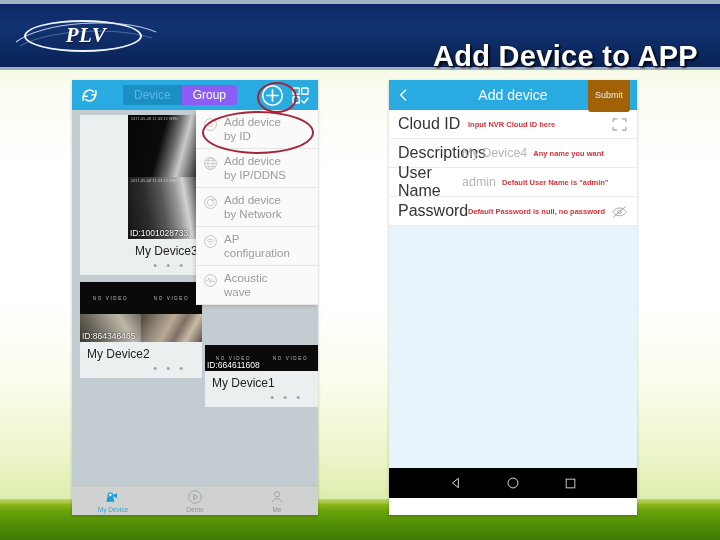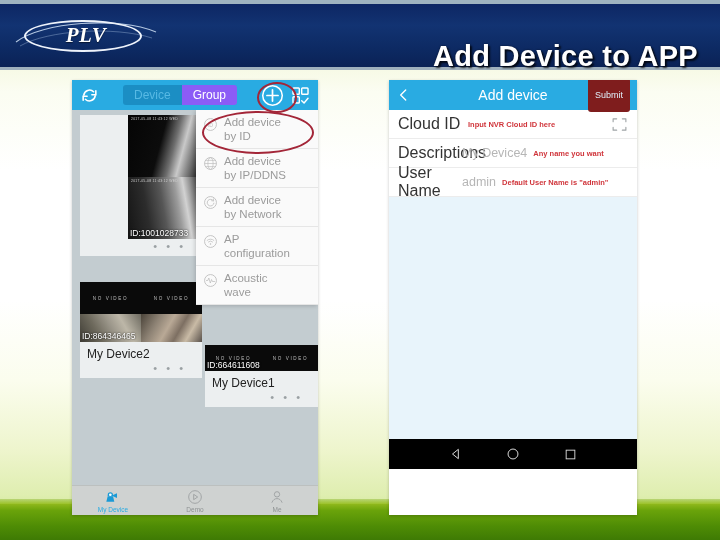--- a/index.html
+++ b/index.html
@@ -308,21 +308,21 @@
     position: absolute;
     left: 0; right: 0;
     text-align: center;
     font-size: 14px;
     color: #ffffff;
   }
   .submit-btn {
     margin-left: auto;
     position: relative;
     z-index: 2;
-    background: #7f1d1d;
+    background: #a16207;
     color: #dff0fa;
     font-size: 9px;
     padding: 12px 7px;
     border-radius: 3px;
   }
   .form {
     background: #ffffff;
   }
   .form-row {
     position: relative;
@@ -407,20 +407,21 @@
       <div class="dev-card" style="left:8px; top:5px; width:122px;padding-left:48px;">
         <div class="dev-thumbs">
           <div class="thumb cam-a" style="width:122px;height:62px;">
             <div class="ts">2017-05-08  11:43:12 WED</div>
           </div>
           <div class="thumb cam-b" style="width:122px;height:62px;">
             <div class="ts">2017-05-08  11:43:12 WED</div>
             <div class="dev-id">ID:1001028733</div>
           </div>
         </div>
+        <div class="dev-name">My Device3</div>
         <div class="dev-dots">• • •</div>
       </div>
 
       <div class="dev-card" style="left:8px; top:172px; width:122px;">
         <div class="dev-thumbs">
           <div class="thumb" style="width:61px;height:32px;">
             <div class="novideo">NO VIDEO</div>
           </div>
           <div class="thumb" style="width:61px;height:32px;">
             <div class="novideo">NO VIDEO</div>
@@ -550,20 +551,30 @@
         <div class="f-value">My Device4</div>
         <div class="f-note">Any name you want</div>
       </div>
 
       <div class="form-row">
         <div class="f-label">User Name</div>
         <div class="f-value">admin</div>
         <div class="f-note">Default User Name is "admin"</div>
       </div>
 
+      <div class="form-row">
+        <div class="f-label">Password</div>
+        <div class="f-value"></div>
+        <div class="f-note">Default Password is null, no password</div>
+        <svg class="f-ico" viewBox="0 0 24 24">
+          <path d="M2.5 12.5S6 7 12 7s9.5 5.5 9.5 5.5S18 18 12 18s-9.5-5.5-9.5-5.5z" fill="none" stroke="#9fa4a6" stroke-width="1.3"></path>
+          <circle cx="12" cy="12.5" r="2.6" fill="none" stroke="#9fa4a6" stroke-width="1.3"></circle>
+          <path d="M4 19.5L20 5.5" stroke="#9fa4a6" stroke-width="1.4" stroke-linecap="round"></path>
+        </svg>
+      </div>
 
       <div class="form-fill"></div>
     </div>
 
     <div class="navbar">
       <svg width="14" height="14" viewBox="0 0 24 24">
         <path d="M16 4L6 12l10 8z" fill="none" stroke="#e6e6e6" stroke-width="1.7" stroke-linejoin="round"></path>
       </svg>
       <svg width="14" height="14" viewBox="0 0 24 24">
         <circle cx="12" cy="12" r="8.5" fill="none" stroke="#e6e6e6" stroke-width="1.7"></circle>

